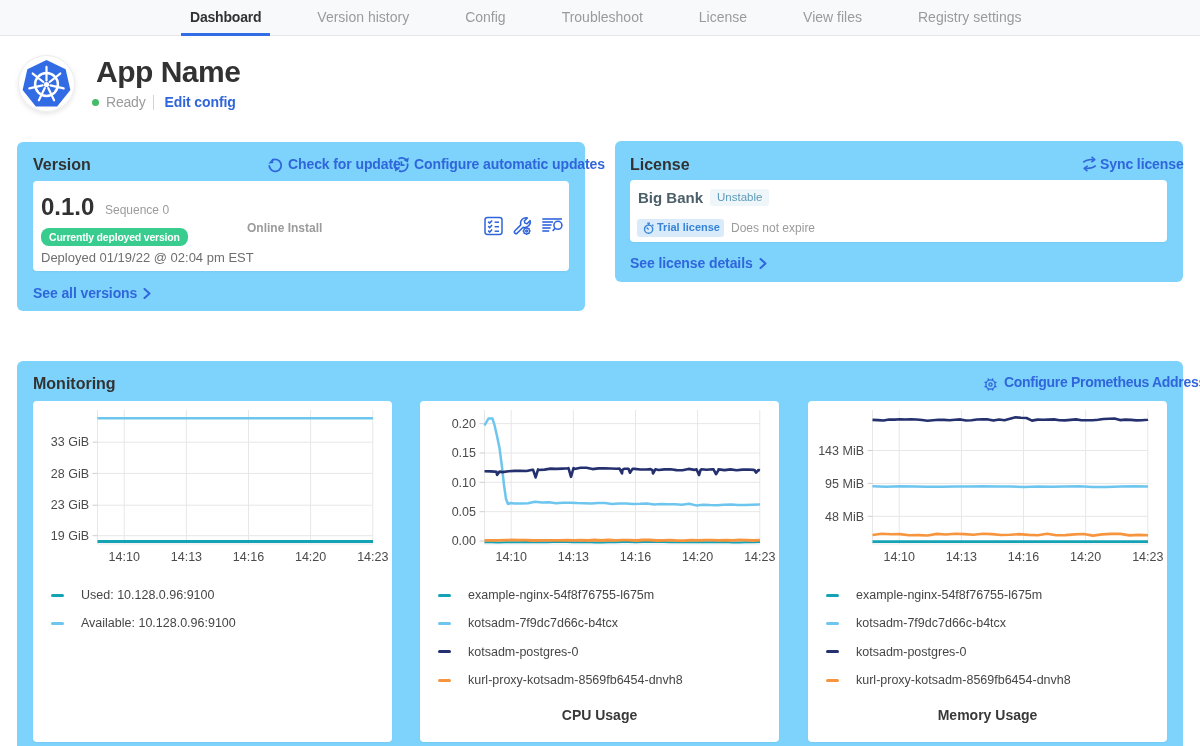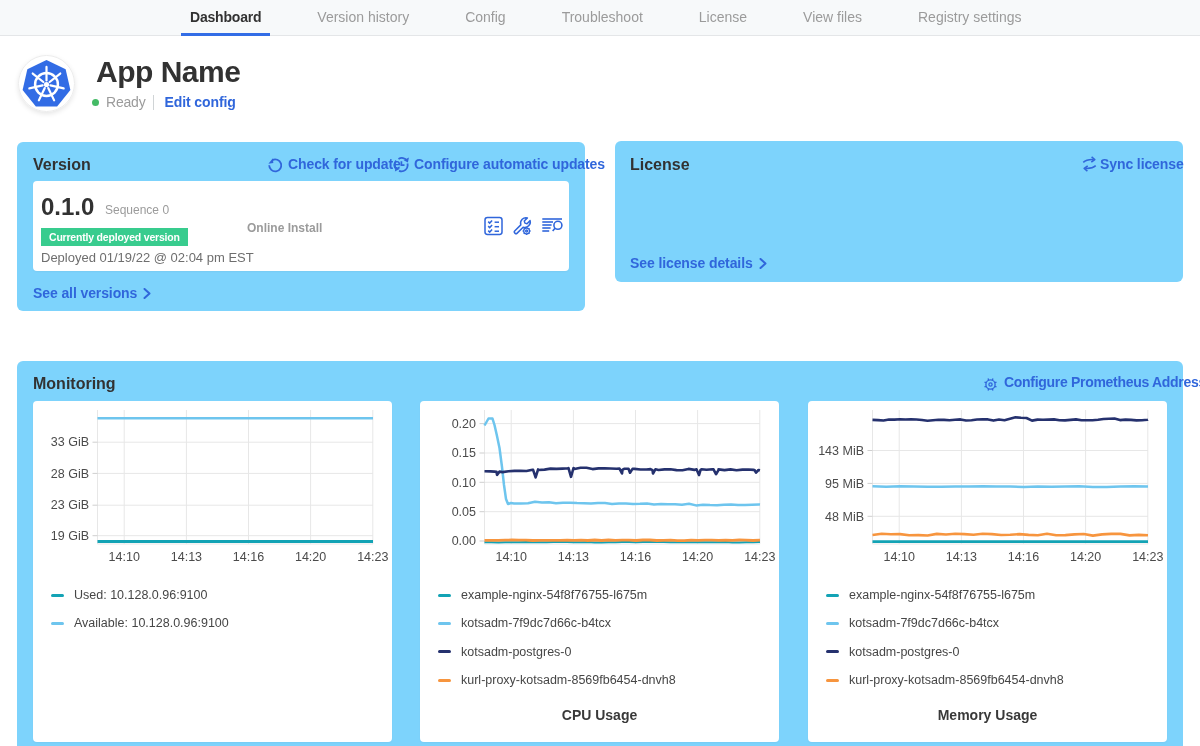--- a/index.html
+++ b/index.html
@@ -7,21 +7,21 @@
 .nav { position:absolute; left:0; top:0; width:1200px; height:36px; background:#f7f9fa; border-bottom:1px solid #e4e6e8; }
 .navrow { position:absolute; top:0; left:162px; height:36px; display:flex; }
 .navitem { font-size:14px; color:#9b9b9b; line-height:34px; padding:0 9px; margin:0 19px; white-space:nowrap; }
 .navitem.active { color:#323232; font-weight:bold; border-bottom:3px solid #326de6; letter-spacing:-0.2px; }
 .bluelink { color:#3066db; font-weight:bold; font-size:14px; letter-spacing:-0.1px; }
 .card { position:absolute; background:#7dd3fc; border-radius:6px; }
 .whitebox { position:absolute; background:#ffffff; border-radius:4px; box-shadow:0 1px 2px rgba(0,0,0,0.04); }
 .hdr { font-size:16px; font-weight:bold; color:#323232; }
 .lgrow { position:absolute; left:18px; height:14px; display:flex; align-items:center; }
 .lgdash { width:13px; height:3px; border-radius:1.5px; display:inline-block; }
-.lgtxt { margin-left:10px; font-size:12.5px; color:#464646; }
+.lgtxt { margin-left:17px; font-size:12.5px; color:#464646; }
 .charttitle { position:absolute; width:100%; text-align:center; top:306px; font-size:14px; font-weight:bold; color:#393939; }
 .chartsvg { position:absolute; left:0; top:0; }
 .iconlink { position:absolute; white-space:nowrap; }
 .iconlink .txt { margin-left:21px; }
 </style></head>
 <body>
 <div class="nav">
   <div class="navrow">
     <span class="navitem active">Dashboard</span>
     <span class="navitem">Version history</span>
@@ -66,21 +66,21 @@
       </svg><span class="bluelink txt">Check for update</span></div>
   <div class="iconlink" style="left:376px;top:13px;height:16px;"><svg width="17" height="17" viewBox="0 0 17 17" style="position:absolute;left:0;top:1px">
         <path d="M3.6 13.4 A6.2 6.2 0 0 1 3.2 4.7 M5.5 2.9 A6.2 6.2 0 0 1 14 4.6 M14.4 7.6 A6.2 6.2 0 0 1 6 14.9" fill="none" stroke="#3066db" stroke-width="1.8"></path>
         <polygon points="15.9,1.6 14.9,6.5 10.7,4.2" fill="#3066db"></polygon>
         <polygon points="1.9,15.6 2.7,10.7 7,12.8" fill="#3066db"></polygon>
         <path d="M8.4 5.2 V9.1 H11.5" fill="none" stroke="#3066db" stroke-width="1.7"></path>
       </svg><span class="bluelink txt">Configure automatic updates</span></div>
   <div class="whitebox" style="left:16px;top:39px;width:536px;height:90px;">
     <div class="abs" style="left:8px;top:12px;font-size:24px;font-weight:bold;color:#323232;">0.1.0</div>
     <div class="abs" style="left:72px;top:22px;font-size:12px;color:#9b9b9b;">Sequence 0</div>
-    <div class="abs" style="left:8px;top:47px;height:18px;background:#38cc8e;border-radius:0;color:#ffffff;font-size:10.5px;font-weight:bold;line-height:18px;padding:0 8px;letter-spacing:-0.2px;">Currently deployed version</div>
+    <div class="abs" style="left:8px;top:47px;height:18px;background:#38cc8e;border-radius:8px;color:#ffffff;font-size:10.5px;font-weight:bold;line-height:18px;padding:0 8px;letter-spacing:-0.2px;">Currently deployed version</div>
     <div class="abs" style="left:8px;top:69px;font-size:13px;color:#6e6e6e;">Deployed 01/19/22 @ 02:04 pm EST</div>
     <div class="abs" style="left:214px;top:40px;font-size:12px;font-weight:bold;color:#9b9b9b;">Online Install</div>
     <div class="abs" style="left:451px;top:35px;"><svg width="19" height="20" viewBox="0 0 19 20">
           <rect x="1" y="1.5" width="17" height="17" rx="2.4" fill="none" stroke="#3066db" stroke-width="1.5"></rect>
           <path d="M4.2 5.6 l1.5 1.5 l2.4 -2.6" fill="none" stroke="#3066db" stroke-width="1.5"></path>
           <path d="M4.2 10.1 l1.5 1.5 l2.4 -2.6" fill="none" stroke="#3066db" stroke-width="1.5"></path>
           <path d="M4.2 14.6 l1.5 1.5 l2.4 -2.6" fill="none" stroke="#3066db" stroke-width="1.5"></path>
           <line x1="10.6" y1="6.2" x2="15" y2="6.2" stroke="#3066db" stroke-width="1.5"></line>
           <line x1="10.6" y1="10.7" x2="15" y2="10.7" stroke="#3066db" stroke-width="1.5"></line>
           <line x1="10.6" y1="15.2" x2="15" y2="15.2" stroke="#3066db" stroke-width="1.5"></line>
@@ -123,20 +123,32 @@
 </div>
 
 <div class="card" style="left:615px;top:141px;width:568px;height:141px;">
   <div class="abs hdr" style="left:15px;top:15px;">License</div>
   <div class="iconlink" style="left:467px;top:14px;height:16px;"><svg width="15" height="16" viewBox="0 0 15 16" style="position:absolute;left:0;top:1px">
         <path d="M1.3 6.3 C3.3 4.4, 7.5 3.4, 11.6 3.6" fill="none" stroke="#3066db" stroke-width="1.6"></path>
         <path d="M9.6 0.9 L12.8 3.5 L9.3 6.1" fill="none" stroke="#3066db" stroke-width="1.6" stroke-linejoin="round"></path>
         <path d="M13.7 9.7 C11.7 11.6, 7.5 12.6, 3.4 12.4" fill="none" stroke="#3066db" stroke-width="1.6"></path>
         <path d="M5.7 9.9 L2.2 12.5 L5.4 15.1" fill="none" stroke="#3066db" stroke-width="1.6" stroke-linejoin="round"></path>
       </svg><span class="bluelink" style="margin-left:18px;">Sync license</span></div>
+  <div class="whitebox" style="left:15px;top:39px;width:537px;height:62px;">
+    <div class="abs" style="left:8px;top:9px;font-size:15px;font-weight:bold;color:#4c5f68;">Big Bank</div>
+    <div class="abs" style="left:80px;top:8.5px;height:17px;background:#eef6fa;border-radius:3px;color:#5e9ab8;font-size:11.5px;line-height:17px;padding:0 7px;">Unstable</div>
+    <div class="abs" style="left:7px;top:39px;height:17.5px;background:#d9eafb;border-radius:3px;color:#3584d8;font-size:11px;font-weight:bold;line-height:17px;padding:0 4px 0 20px;"><svg style="position:absolute;left:6px;top:2.5px" width="12" height="13" viewBox="0 0 12 13">
+          <circle cx="5.6" cy="7.2" r="4.1" fill="none" stroke="#3584d8" stroke-width="1.4"></circle>
+          <line x1="4.3" y1="1.2" x2="6.9" y2="1.2" stroke="#3584d8" stroke-width="1.4"></line>
+          <line x1="5.6" y1="1.4" x2="5.6" y2="3" stroke="#3584d8" stroke-width="1.4"></line>
+          <line x1="9.3" y1="2.6" x2="10.4" y2="3.7" stroke="#3584d8" stroke-width="1.3"></line>
+          <path d="M5.6 7.4 L3.6 5.6" stroke="#3584d8" stroke-width="1.3" fill="none"></path>
+        </svg>Trial license</div>
+    <div class="abs" style="left:101px;top:41px;font-size:12px;color:#9b9b9b;">Does not expire</div>
+  </div>
   <div class="abs" style="left:15px;top:114px;display:flex;align-items:center;">
       <span class="bluelink">See license details</span>
       <svg width="8" height="11" viewBox="0 0 8 11" style="margin-left:6px">
         <path d="M1.5 1 L6.5 5.5 L1.5 10" fill="none" stroke="#3066db" stroke-width="2.0" stroke-linecap="round" stroke-linejoin="round"></path>
       </svg>
     </div>
 </div>
 
 <div class="card" style="left:17px;top:361px;width:1166px;height:397px;">
   <div class="abs hdr" style="left:16px;top:14px;">Monitoring</div>

